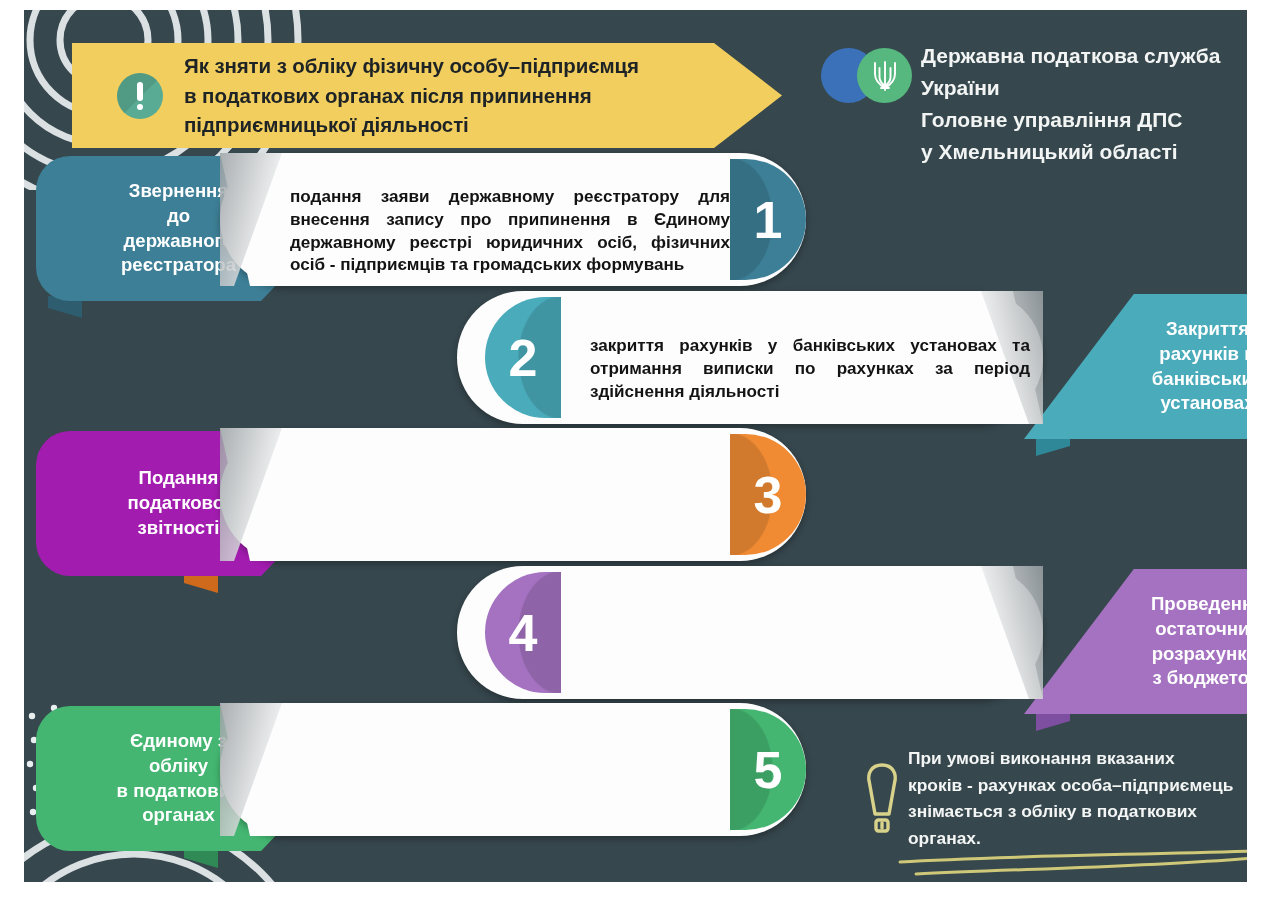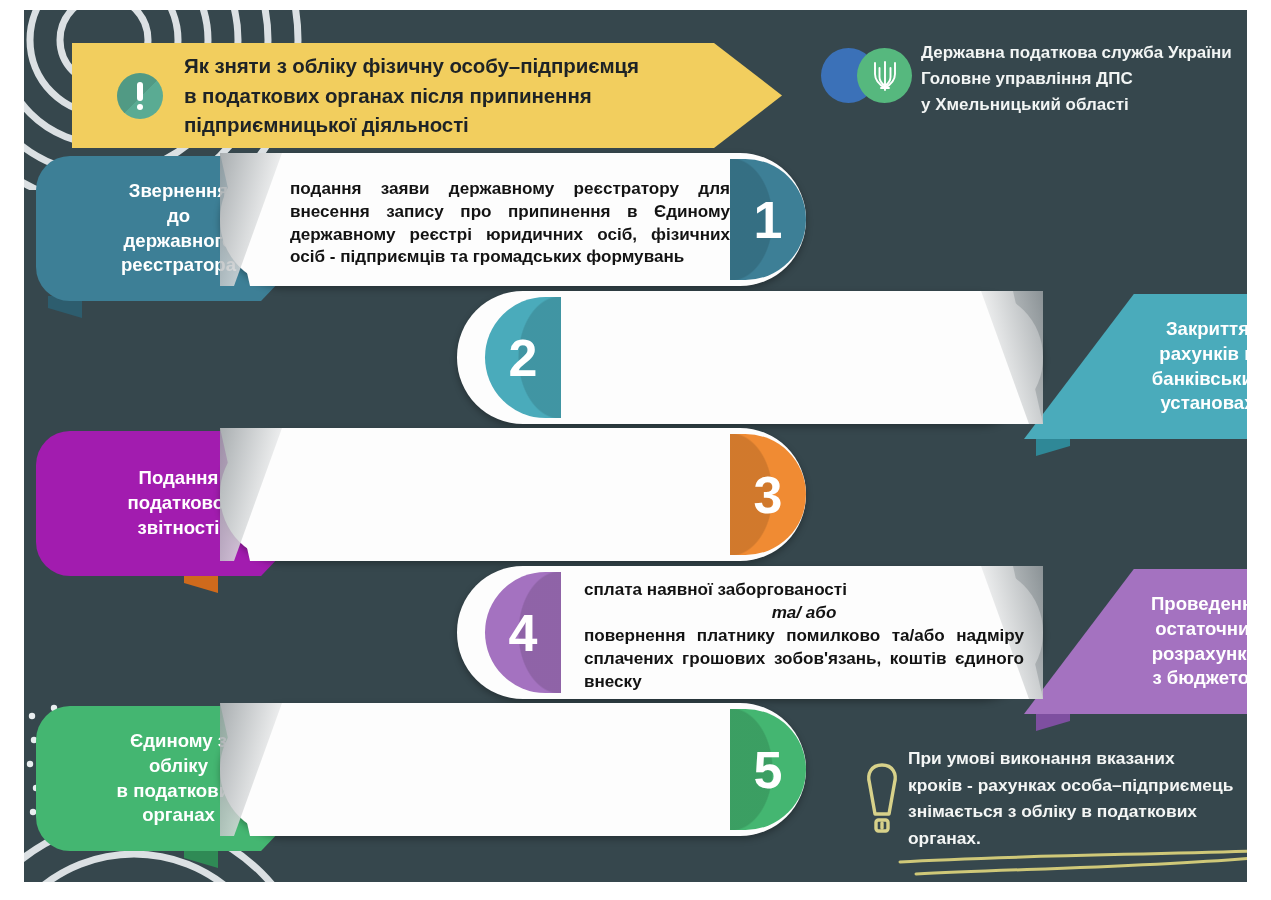--- a/index.html
+++ b/index.html
@@ -38,30 +38,30 @@
   #header-title{
     margin-left:21px;color:#1e2326;font-weight:bold;font-size:20.5px;line-height:1.46;
     letter-spacing:-0.1px;white-space:pre-line;
   }
 
   #brand{position:absolute;left:775px;top:30px;display:flex;align-items:flex-start;}
   #brand-circles{position:relative;width:100px;height:62px;flex:0 0 auto;margin-top:5px;}
   #brand-circle-blue{position:absolute;left:22px;top:3px;width:55px;height:55px;border-radius:50%;background:#3b71b8;}
   #brand-circle-green{position:absolute;left:58px;top:3px;width:55px;height:55px;border-radius:50%;background:#56b87e;
     display:flex;align-items:center;justify-content:center;}
-  #brand-text{margin-left:22px;color:#f2f5f4;font-weight:bold;font-size:17px;line-height:1.52;white-space:pre-line;}
+  #brand-text{margin-left:22px;color:#f2f5f4;font-weight:bold;font-size:21px;line-height:1.52;white-space:pre-line;}
 
   
   .step{position:absolute;height:133px;}
   .step .card{
     position:absolute;top:0;height:133px;background:#fdfdfd;border-radius:66px;
     box-shadow:0 3px 7px rgba(0,0,0,.30);
   }
   .step .body{
-    position:absolute;top:4px;height:133px;display:flex;align-items:center;
+    position:absolute;top:12px;height:133px;display:flex;align-items:center;
     color:#131313;font-size:17.1px;font-weight:bold;line-height:1.335;
     text-align:justify;
   }
   .step .body .txt{width:100%;}
   .step .body .sub{display:block;text-align:center;font-style:italic;font-weight:bold;}
 
   
   .badge{
     position:absolute;top:6px;width:76px;height:121px;
     display:flex;align-items:center;justify-content:center;
@@ -244,20 +244,23 @@
       <linearGradient id="fg2" x1="1" y1="0" x2="0" y2="0.5">
         <stop offset="0" stop-color="#9aa0a3"></stop>
           <stop offset="1" stop-color="#fdfdfd"></stop>
       </linearGradient>
       <polygon points="10,0 72,0 72,133 58,133" fill="url(#fg2)" opacity="0.85"></polygon>
     </svg>
     <div class="badge left" style="left:461px;background:#4aabbb;">
       <div class="innershade"></div>
       <span>2</span>
     </div>
+    <div class="body" style="left:566px;width:440px;">
+      <span class="txt">закриття рахунків у банківських установах та отримання виписки по рахунках за період здійснення діяльності</span>
+    </div>
   </div>
 
   <div class="step" id="step-3" style="left:0;top:418px;width:1223px;">
     <div class="flap" style="left:160px;top:143px;background:#cf6a1c;clip-path:polygon(0 0,100% 0,100% 100%,0 55%);"></div>
     <div class="tab left" style="left:12px;top:3px;width:285px;background:#a21caf;">
       <span>Подання
 податкової
 звітності</span>
     </div>
     <div class="card" style="left:196px;width:586px;"></div>
@@ -289,27 +292,20 @@
       <linearGradient id="fg4" x1="1" y1="0" x2="0" y2="0.5">
         <stop offset="0" stop-color="#9aa0a3"></stop>
           <stop offset="1" stop-color="#fdfdfd"></stop>
       </linearGradient>
       <polygon points="10,0 72,0 72,133 58,133" fill="url(#fg4)" opacity="0.85"></polygon>
     </svg>
     <div class="badge left" style="left:461px;background:#a472c0;">
       <div class="innershade"></div>
       <span>4</span>
     </div>
-    <div class="body" style="left:560px;width:440px;">
-      <span class="txt">
-        <span>сплата наявної заборгованості</span>
-        <span class="sub">та/ або</span>
-        <span>повернення платнику помилково та/або надміру сплачених грошових зобов'язань, коштів єдиного внеску</span>
-      </span>
-    </div>
   </div>
 
   <div class="step" id="step-5" style="left:0;top:693px;width:1223px;">
     <div class="flap" style="left:160px;top:143px;background:#2f8a55;clip-path:polygon(0 0,100% 0,100% 100%,0 55%);"></div>
     <div class="tab left" style="left:12px;top:3px;width:285px;background:#44b671;">
       <span>Єдиному з
 обліку
 в податкових
 органах</span>
     </div>

